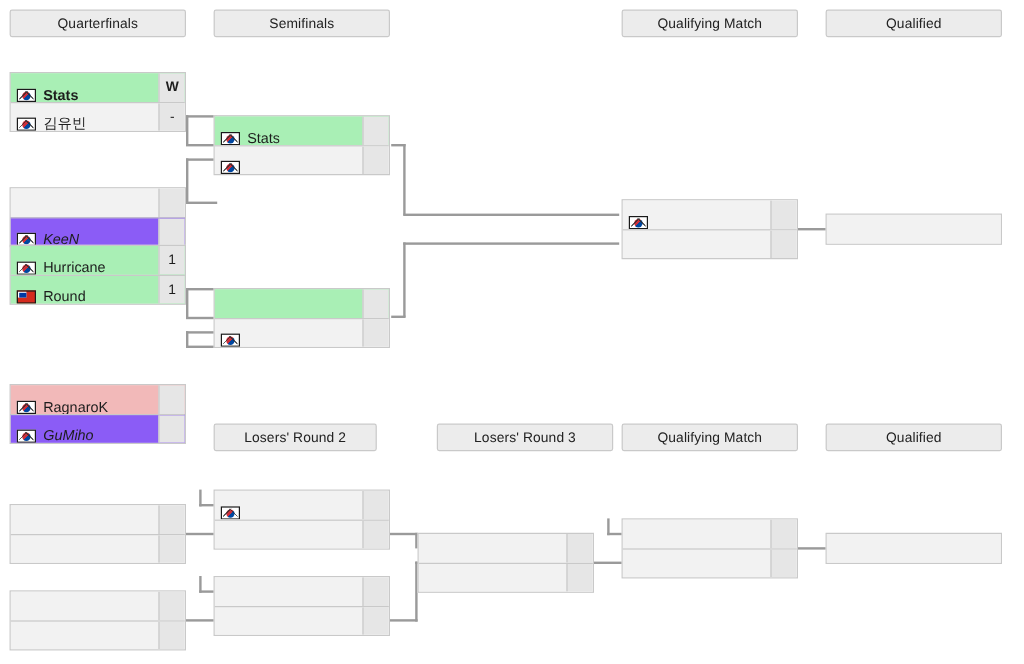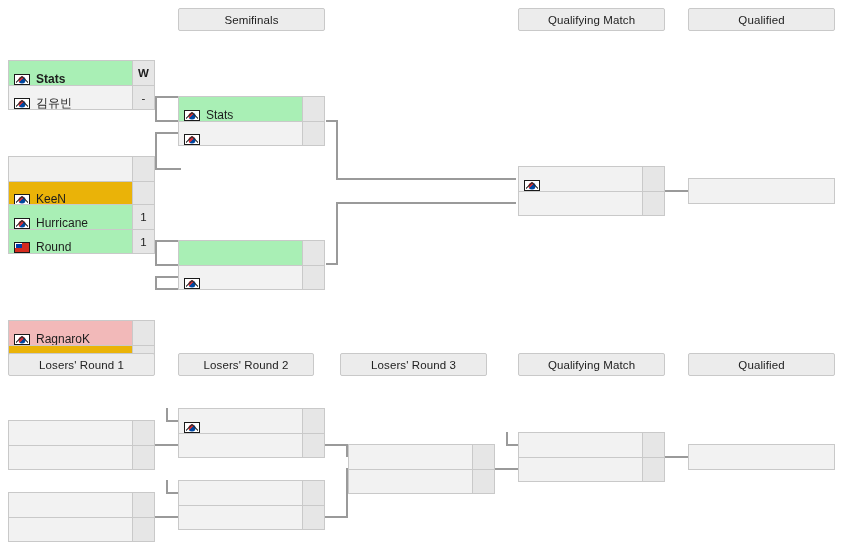--- a/index.html
+++ b/index.html
@@ -42,21 +42,21 @@
     position: relative;
     display: flex;
     align-items: center;
     height: 24px;
     background: #f2f2f2;
     overflow: hidden;
   }
   .match-row.divider { border-top: 1px solid #c9c9c9; }
   .match-row.win   { background: #a9efb5; }
   .match-row.loss  { background: #f2b9b9; }
-  .match-row.adv   { background: #eab308; }
+  .match-row.adv   { background: #8b5cf6; font-style: italic; }
 
   .opp {
     flex: 1 1 auto;
     display: flex;
     align-items: flex-end;
     height: 100%;
     padding-left: 5px;
     min-width: 0;
   }
   .flag {
@@ -136,20 +136,23 @@
     background: #9a9a9a;
   }
   .conn.h { height: 2px; }
   .conn.v { width: 2px; }
 </style>
 </head>
 <body>
 
 <div id="bracket-root">
 
+  <div class="round-header" style="left:8px;  top:8px;  width:147px;">
+    <span>Quarterfinals</span>
+  </div>
   <div class="round-header" style="left:178px; top:8px; width:147px;">
     <span>Semifinals</span>
   </div>
   <div class="round-header" style="left:518px; top:8px; width:147px;">
     <span>Qualifying Match</span>
   </div>
   <div class="round-header" style="left:688px; top:8px; width:147px;">
     <span>Qualified</span>
   </div>
 
@@ -296,27 +299,24 @@
   </div>
 
   <div class="match" style="left:688px; top:178px; width:147px;">
     <div class="match-row">
       <div class="opp">
         <span class="pname"></span>
       </div>
     </div>
   </div>
 
-  <div class="round-header" style="left:8px;   top:353px; width:147px;">
-    <span>Losers' Round 1</span>
-  </div>
   <div class="round-header" style="left:178px; top:353px; width:136px;">
     <span>Losers' Round 2</span>
   </div>
-  <div class="round-header" style="left:340px; top:353px; width:147px;">
+  <div class="round-header" style="left:364px; top:353px; width:147px;">
     <span>Losers' Round 3</span>
   </div>
   <div class="round-header" style="left:518px; top:353px; width:147px;">
     <span>Qualifying Match</span>
   </div>
   <div class="round-header" style="left:688px; top:353px; width:147px;">
     <span>Qualified</span>
   </div>
 
   <div class="conn h" style="left:155px; top:444px; width:26px;"></div>

